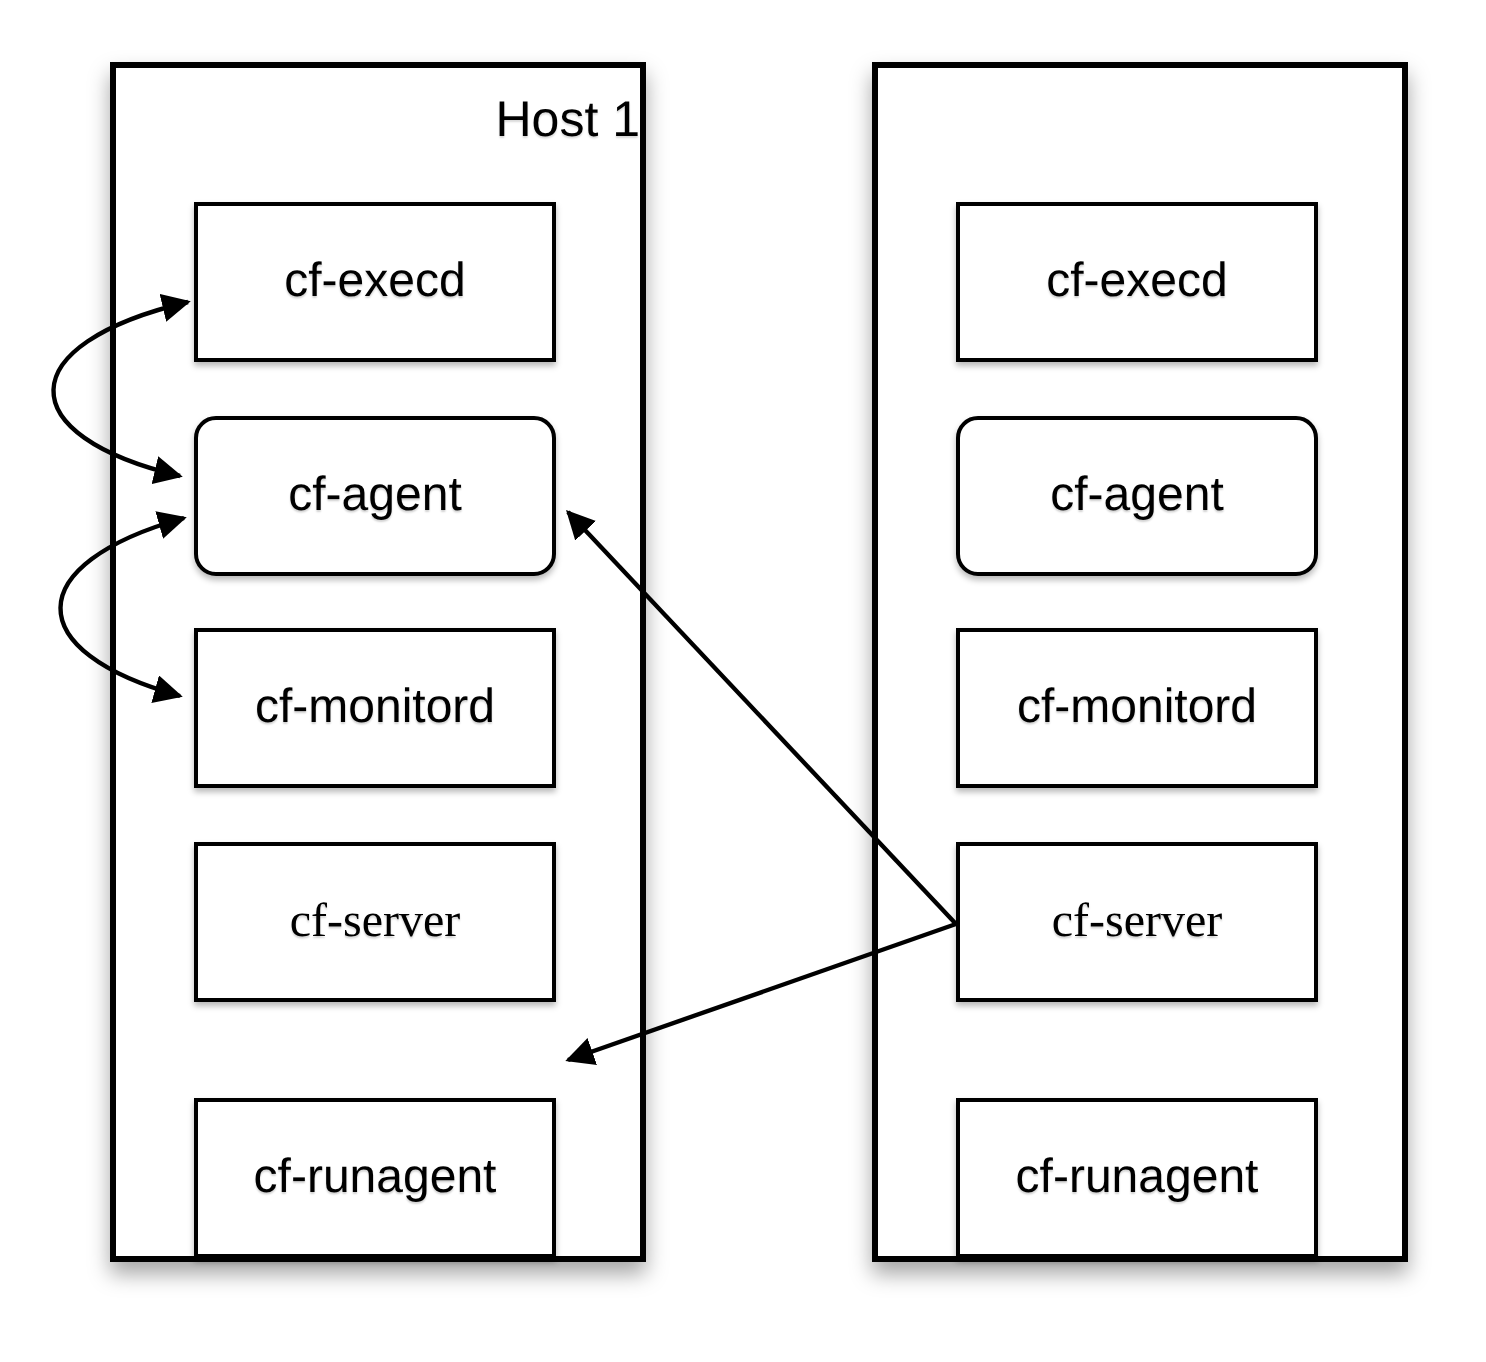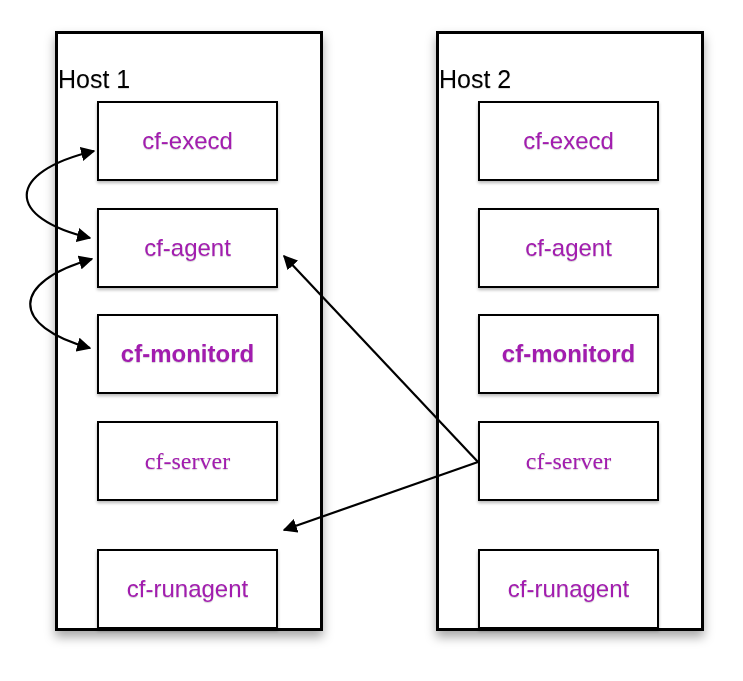--- a/index.html
+++ b/index.html
@@ -21,49 +21,49 @@
     height: 594px;
     top: 31px;
     background: #ffffff;
     border: 3px solid #000000;
     box-shadow: 0 6px 10px rgba(0,0,0,0.35);
   }
   .host-panel.host-1 { left: 55px; }
   .host-panel.host-2 { left: 436px; }
   .host-title {
     position: absolute;
-    top: 31px;
+    top: 12px;
     left: 0;
     width: 100%;
-    text-align: left;
+    text-align: right;
     font-size: 25px;
     color: #000000;
     text-shadow: 0 1px 1px rgba(0,0,0,0.15);
   }
   .process-box {
     position: absolute;
     width: 177px;
     height: 76px;
     background: #ffffff;
     border: 2px solid #000000;
     box-shadow: 0 2px 3px rgba(0,0,0,0.28);
     display: flex;
     align-items: center;
     justify-content: center;
   }
   .host-1 .process-box { left: 39px; }
   .host-2 .process-box { left: 39px; }
   .pos-0 { top: 67px; }
-  .pos-1 { top: 174px; }
-  .pos-2 { top: 280px; font-weight: bold; }
+  .pos-1 { top: 174px; border-radius: 11px; }
+  .pos-2 { top: 280px; }
   .pos-3 { top: 387px; font-family: Liberation Serif, serif; }
   .pos-4 { top: 494px; margin-top: 21px; }
   .process-label {
     font-size: 24px;
-    color: #a21caf;
+    color: #000000;
     text-shadow: 0 1px 1px rgba(0,0,0,0.18);
     white-space: nowrap;
   }
   .arrow-layer {
     position: absolute;
     left: 0;
     top: 0;
     width: 743px;
     height: 681px;
     pointer-events: none;
@@ -92,21 +92,20 @@
     </div>
     <div class="process-box pos-3">
       <span class="process-label">cf-server</span>
     </div>
     <div class="process-box pos-4">
       <span class="process-label">cf-runagent</span>
     </div>
   </div>
 
   <div class="host-panel host-2">
-    <div class="host-title">Host 2</div>
     <div class="process-box pos-0">
       <span class="process-label">cf-execd</span>
     </div>
     <div class="process-box pos-1">
       <span class="process-label">cf-agent</span>
     </div>
     <div class="process-box pos-2">
       <span class="process-label">cf-monitord</span>
     </div>
     <div class="process-box pos-3">

